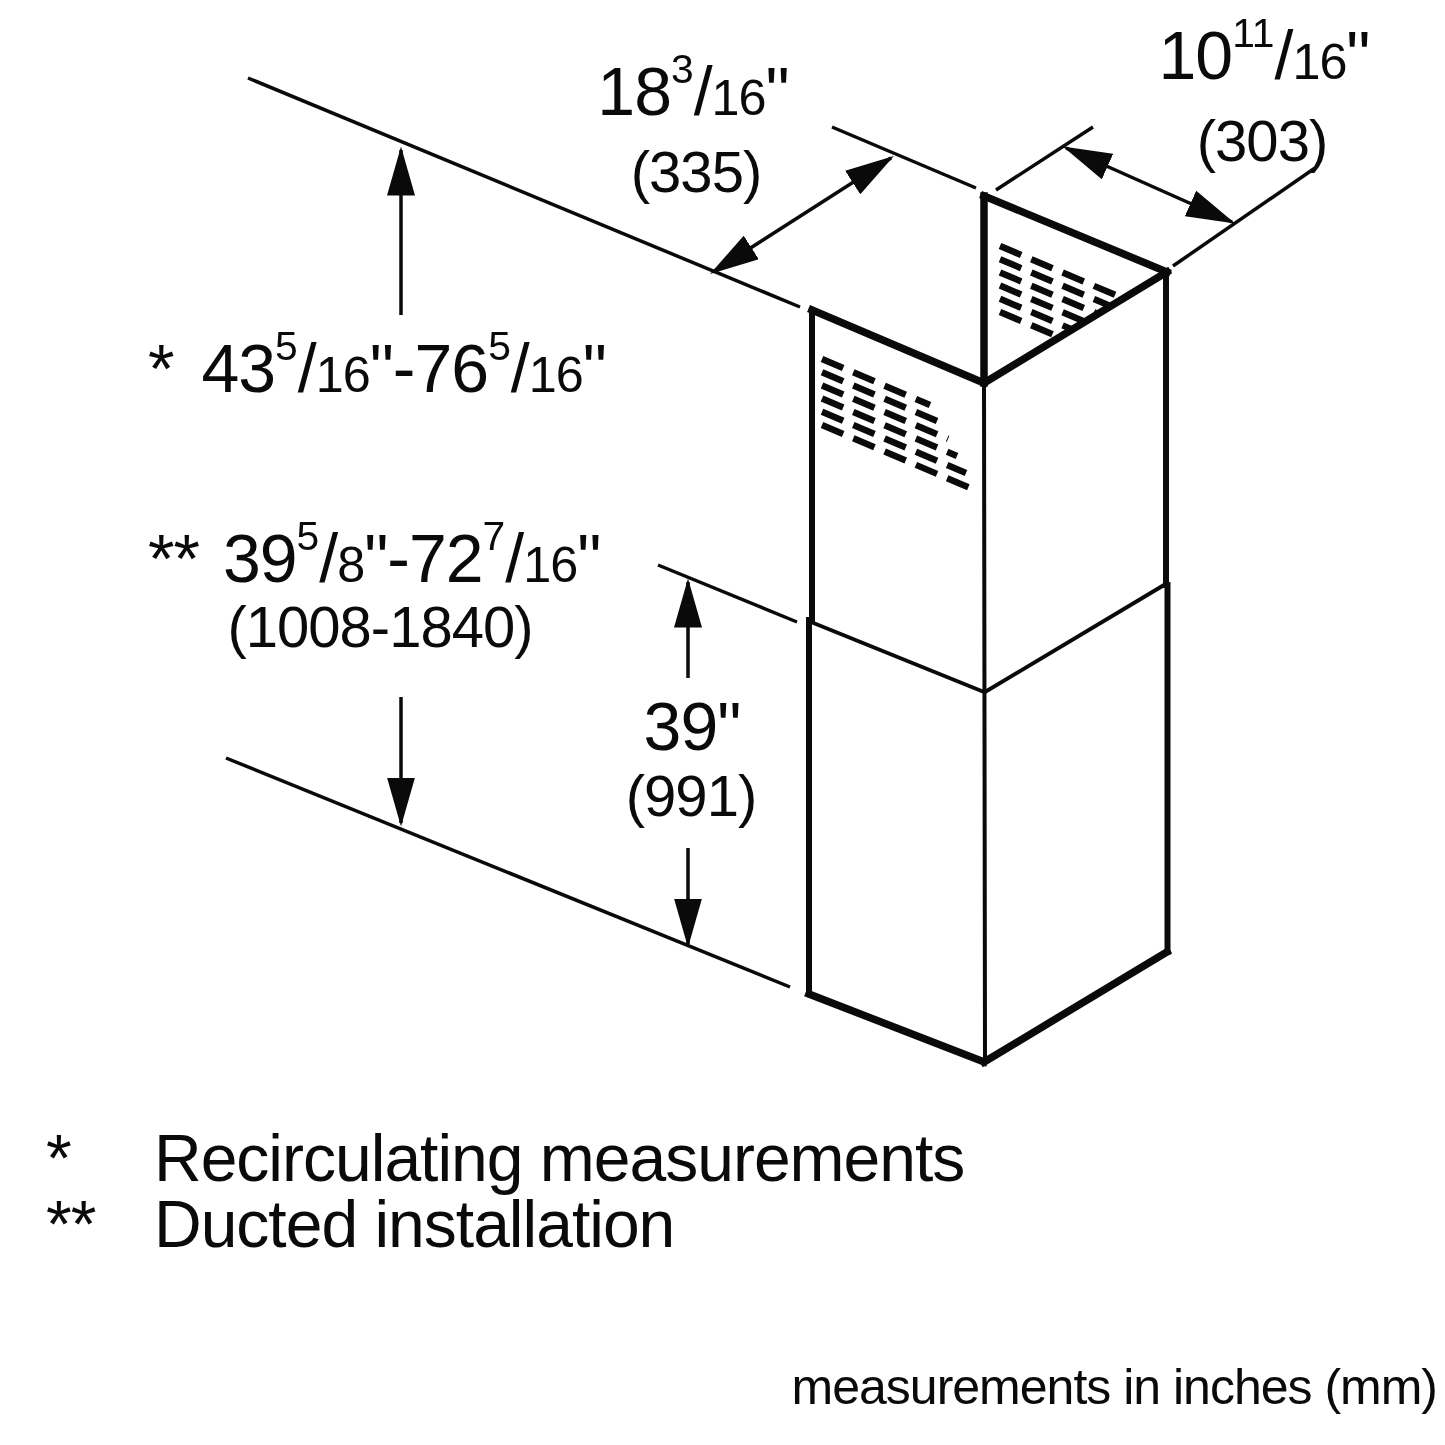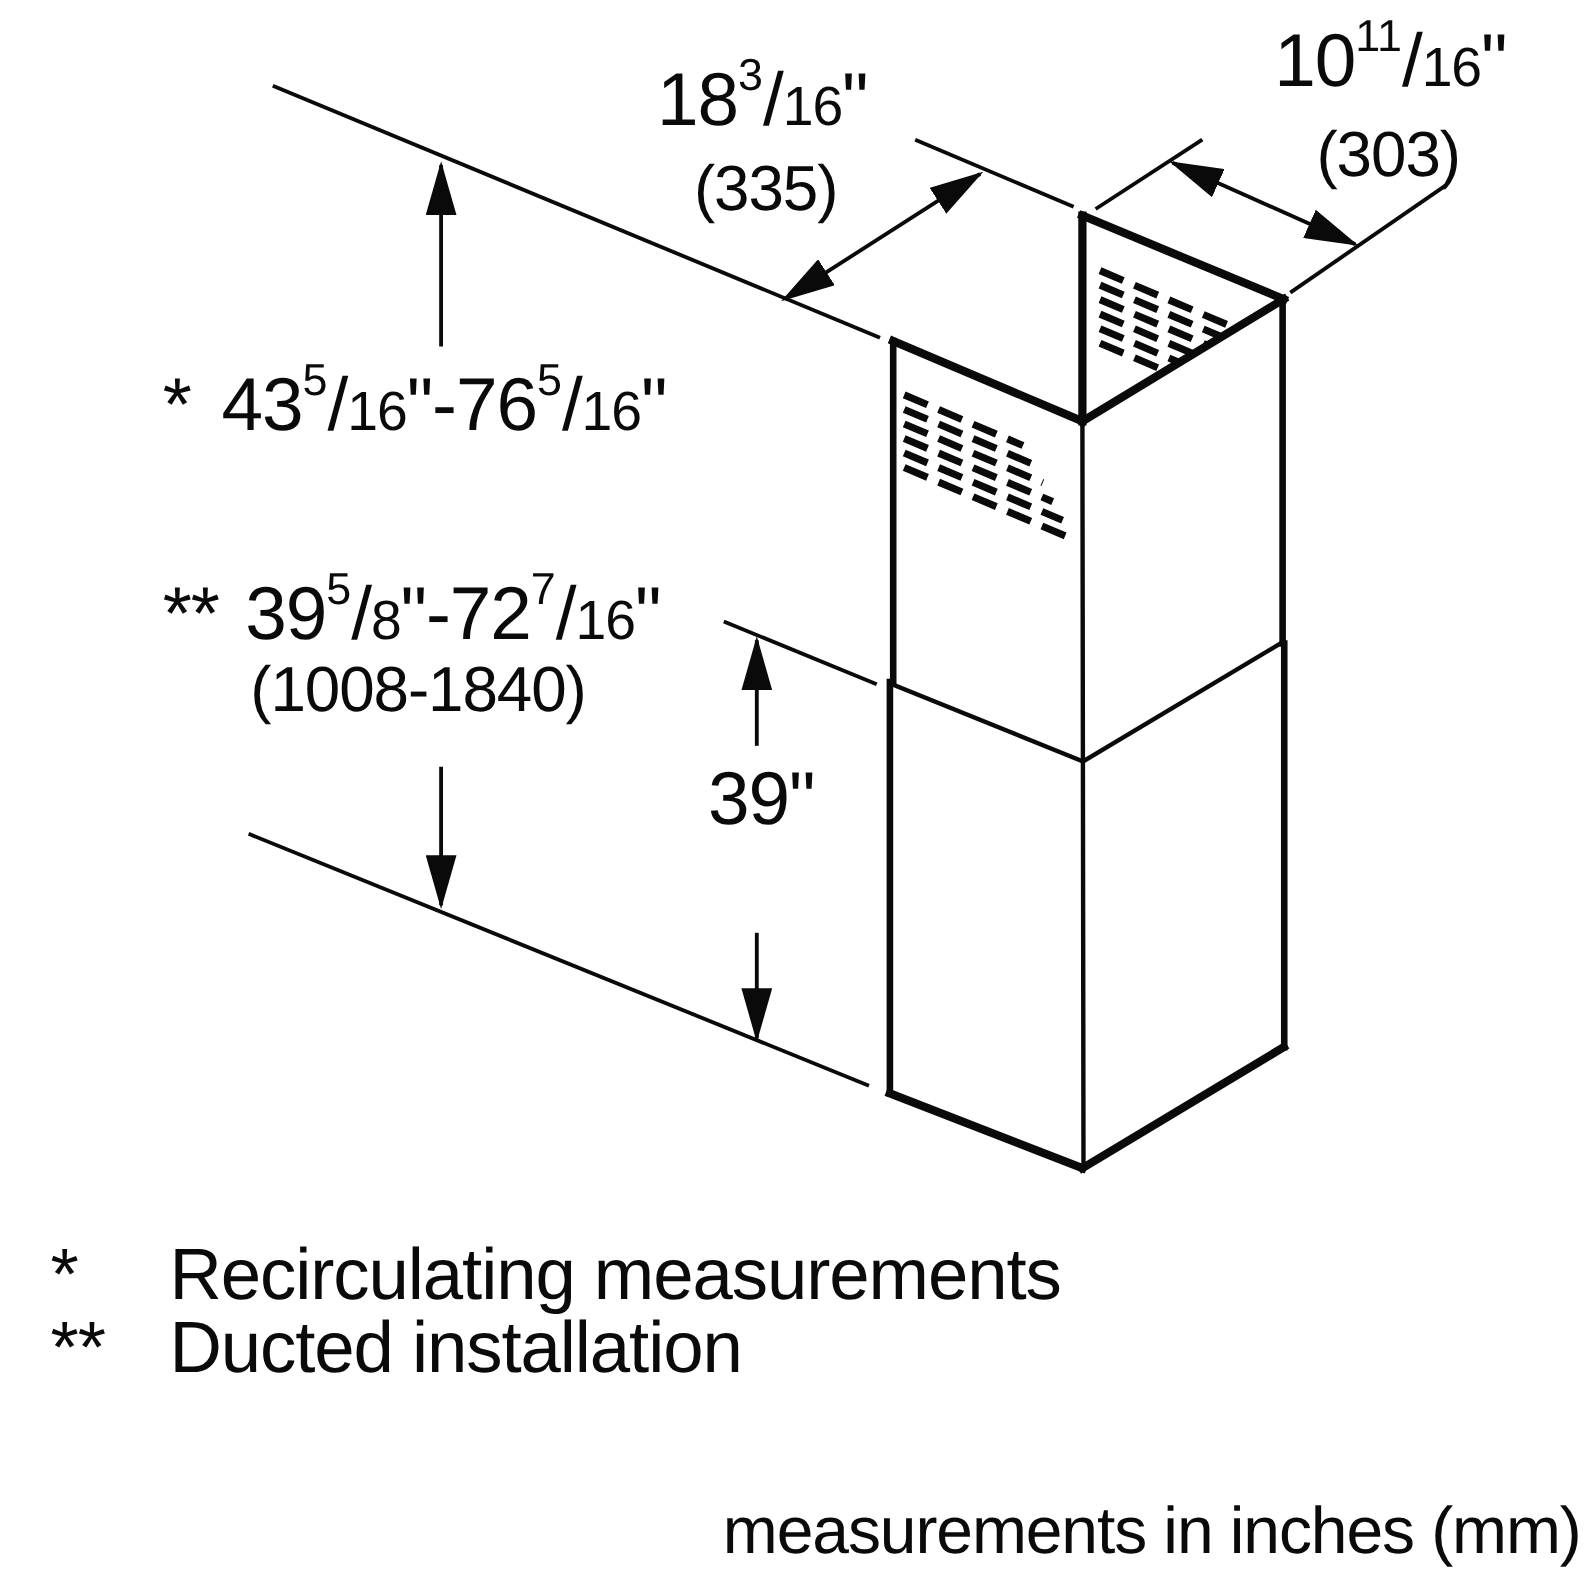--- a/index.html
+++ b/index.html
@@ -10,21 +10,21 @@
   .stage svg{position:absolute;left:0;top:0;}
   .txt{position:absolute;white-space:nowrap;line-height:1;letter-spacing:-1px;}
   .dim{font-size:68px;}
   .paren{font-size:58px;}
   .ctr{transform:translateX(-50%);}
   .sup{font-size:.60em;position:relative;top:-.78em;letter-spacing:0;}
   .den{font-size:.74em;}
   .range{display:inline-flex;align-items:flex-start;column-gap:28px;}
   .note{font-size:66px;display:flex;}
   .note .star{display:inline-block;width:108px;}
-  .footer{font-size:60px;right:8px;top:1362px;letter-spacing:-1px;}
+  .footer{font-size:50px;right:8px;top:1362px;letter-spacing:-1px;}
 </style>
 </head>
 <body>
 
 <div class="stage">
 
   <svg width="1445" height="1445" viewBox="0 0 1445 1445">
     <defs>
       <marker id="ah" markerWidth="14" markerHeight="8" refX="13" refY="4" orient="auto-start-reverse" markerUnits="strokeWidth">
         <path d="M0,0 L14,4 L0,8 Z" fill="#0a0a0a"></path>
@@ -123,20 +123,23 @@
       <span><span>39</span><span class="sup">5</span><span>/</span><span class="den">8</span><span>"</span><span>-</span><span>72</span><span class="sup">7</span><span>/</span><span class="den">16</span><span>"</span></span>
     </span>
   </div>
   <div class="txt paren ctr" style="left:380px;top:598px">
     <span>(1008-1840)</span>
   </div>
 
   <div class="txt dim ctr" style="left:692px;top:692px">
     <span>39</span><span>"</span>
   </div>
+  <div class="txt paren ctr" style="left:691px;top:767px">
+    <span>(991)</span>
+  </div>
 
   <div class="txt note" style="left:46px;top:1125px">
     <span class="star">*</span>
     <span>Recirculating measurements</span>
   </div>
   <div class="txt note" style="left:46px;top:1191px">
     <span class="star">**</span>
     <span>Ducted installation</span>
   </div>
 

